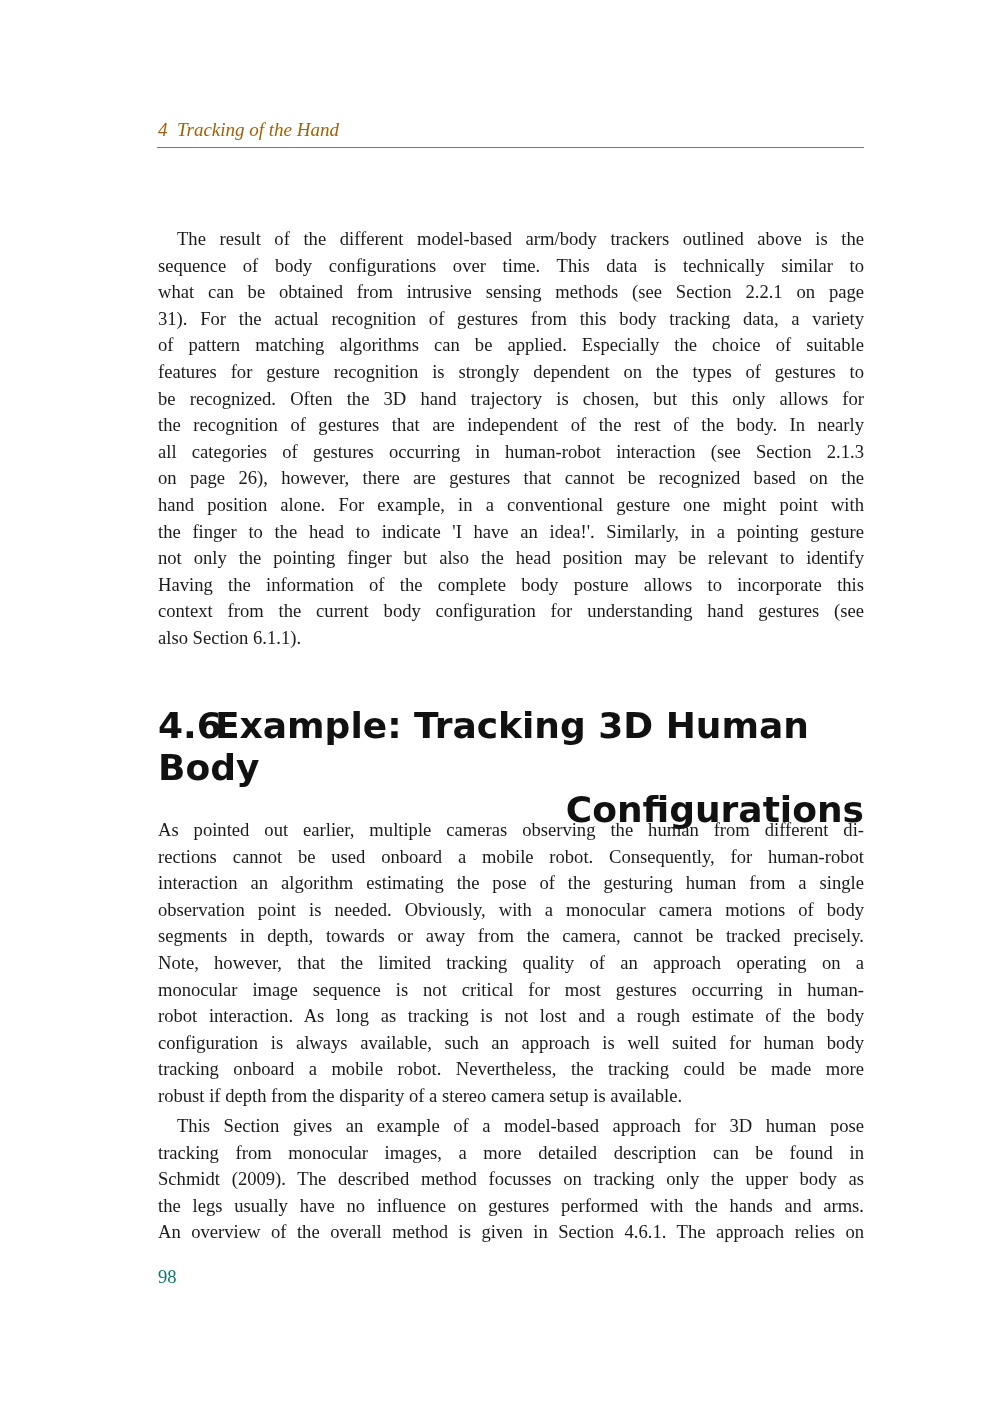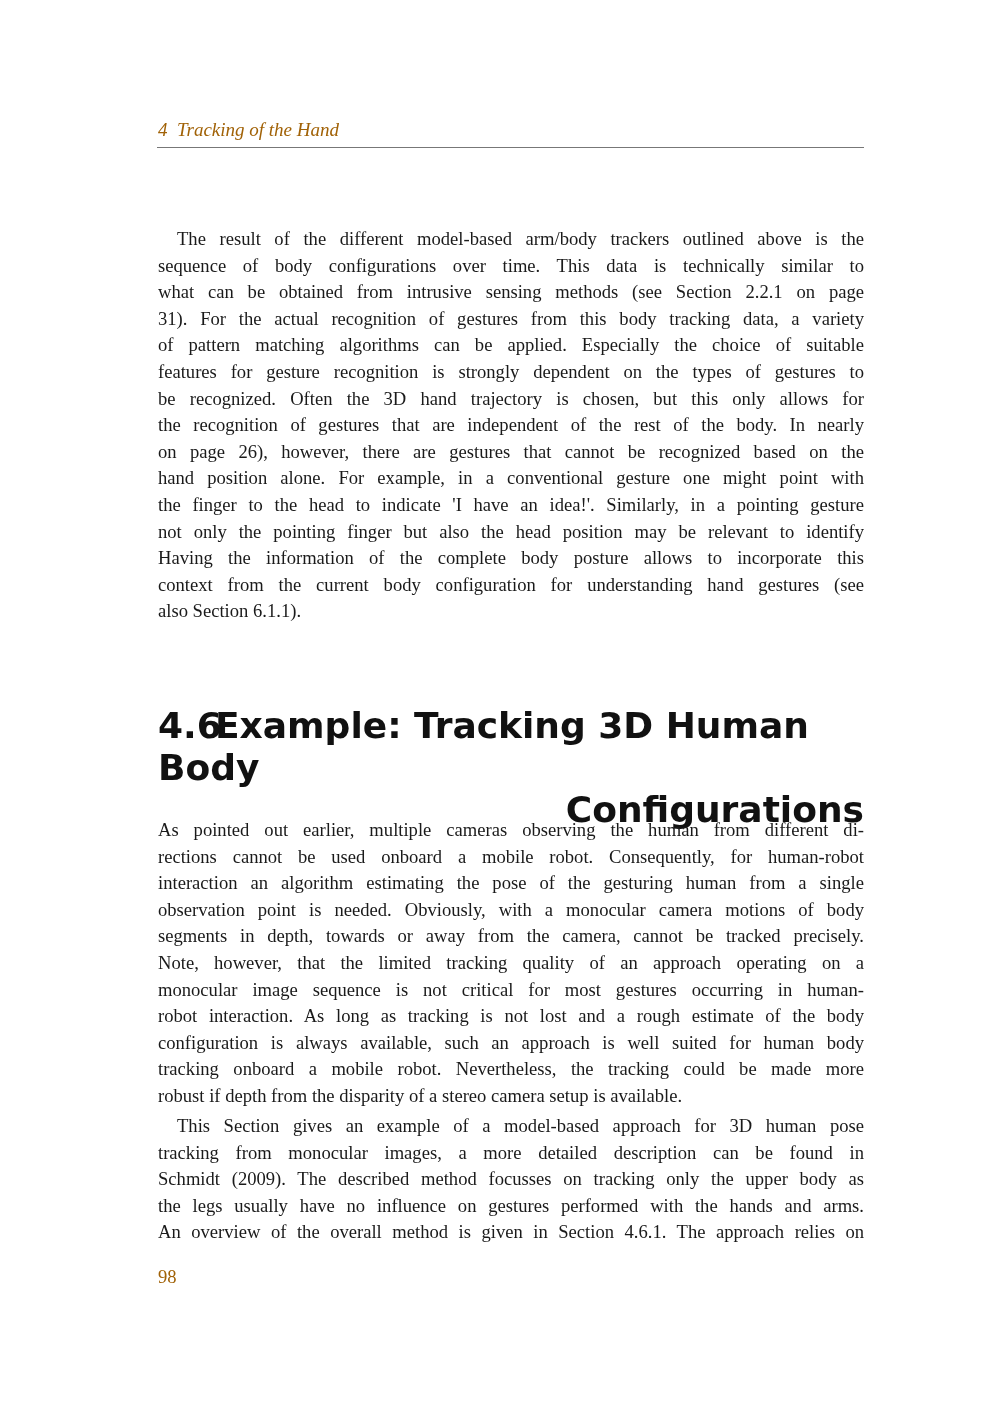--- a/index.html
+++ b/index.html
@@ -21,21 +21,21 @@
   .p3 { top: 1073px; }
   .section-heading {
     position: absolute; left: 158px; top: 680px; width: 706px;
     font-family: "DejaVu Sans", "Liberation Sans", sans-serif; font-weight: bold;
     font-size: 36px; line-height: 42px; color: #111; margin-top: 25px;
   }
   .section-heading .num { display: inline-block; width: 57px; }
   .section-heading .l2 { padding-left: 57px; text-align: right; }
   .page-number {
     position: absolute; left: 158px; top: 1266px;
-    font-family: "Liberation Serif", "DejaVu Serif", serif; font-size: 18.6px; color: #a16207;
+    font-family: "Liberation Serif", "DejaVu Serif", serif; font-size: 18.6px; color: #0f766e;
   }
 </style>
 </head>
 <body>
 
 <div class="page">
 
   <div class="running-head">
     <span>4</span>&nbsp;&nbsp;<span>Tracking of the Hand</span>
   </div>
@@ -43,20 +43,21 @@
 
   <div class="para p1">
     <div class="line indent">The result of the different model-based arm/body trackers outlined above is the</div>
     <div class="line">sequence of body configurations over time.  This data is technically similar to</div>
     <div class="line">what can be obtained from intrusive sensing methods (see Section 2.2.1 on page</div>
     <div class="line">31). For the actual recognition of gestures from this body tracking data, a variety</div>
     <div class="line">of pattern matching algorithms can be applied. Especially the choice of suitable</div>
     <div class="line">features for gesture recognition is strongly dependent on the types of gestures to</div>
     <div class="line">be recognized. Often the 3D hand trajectory is chosen, but this only allows for</div>
     <div class="line">the recognition of gestures that are independent of the rest of the body. In nearly</div>
+    <div class="line">all categories of gestures occurring in human-robot interaction (see Section 2.1.3</div>
     <div class="line">on page 26), however, there are gestures that cannot be recognized based on the</div>
     <div class="line">hand position alone. For example, in a conventional gesture one might point with</div>
     <div class="line">the finger to the head to indicate 'I have an idea!'. Similarly, in a pointing gesture</div>
     <div class="line">not only the pointing finger but also the head position may be relevant to identify</div>
     <div class="line">Having the information of the complete body posture allows to incorporate this</div>
     <div class="line">context from the current body configuration for understanding hand gestures (see</div>
     <div class="line last">also Section 6.1.1).</div>
   </div>
 
   <div class="section-heading">

